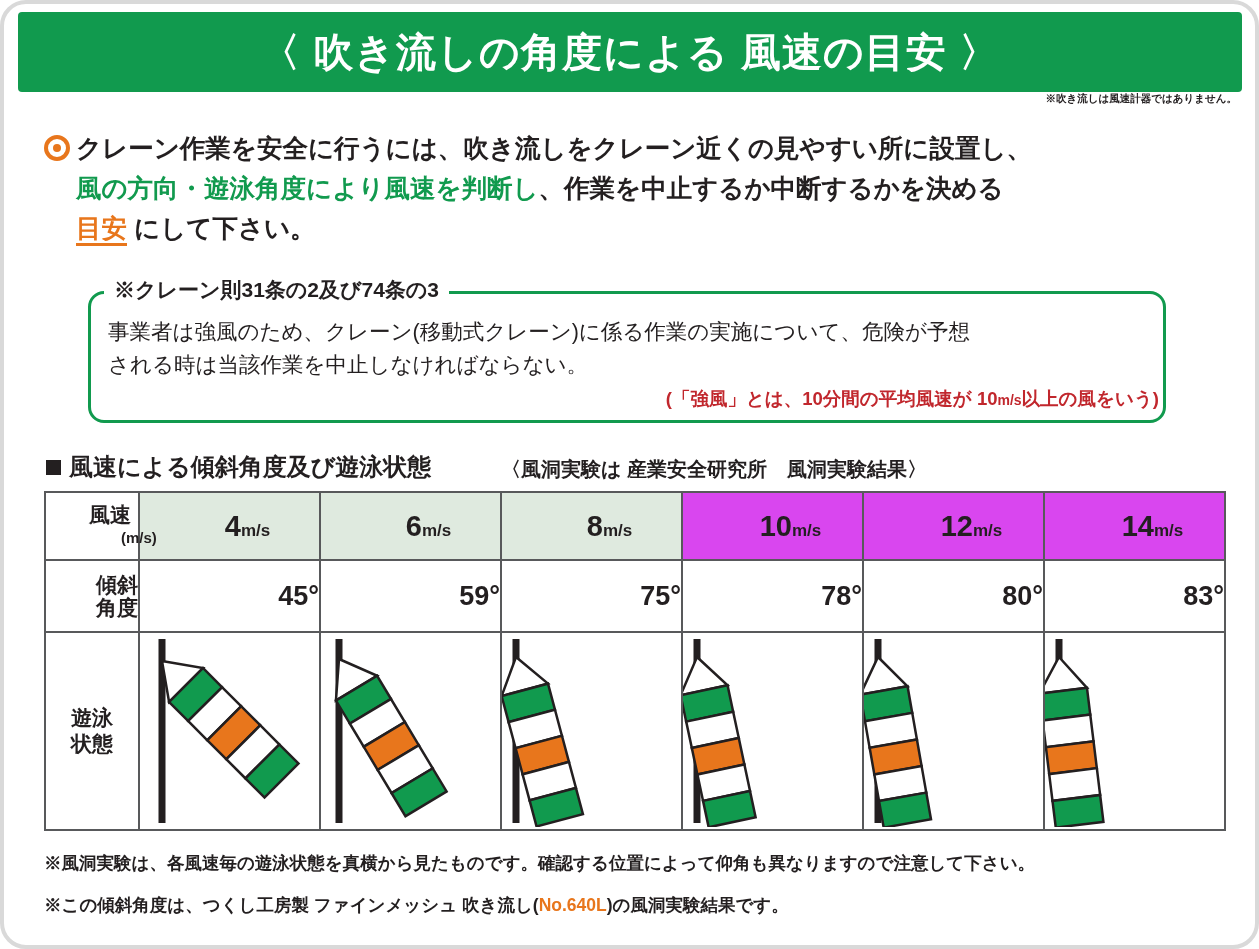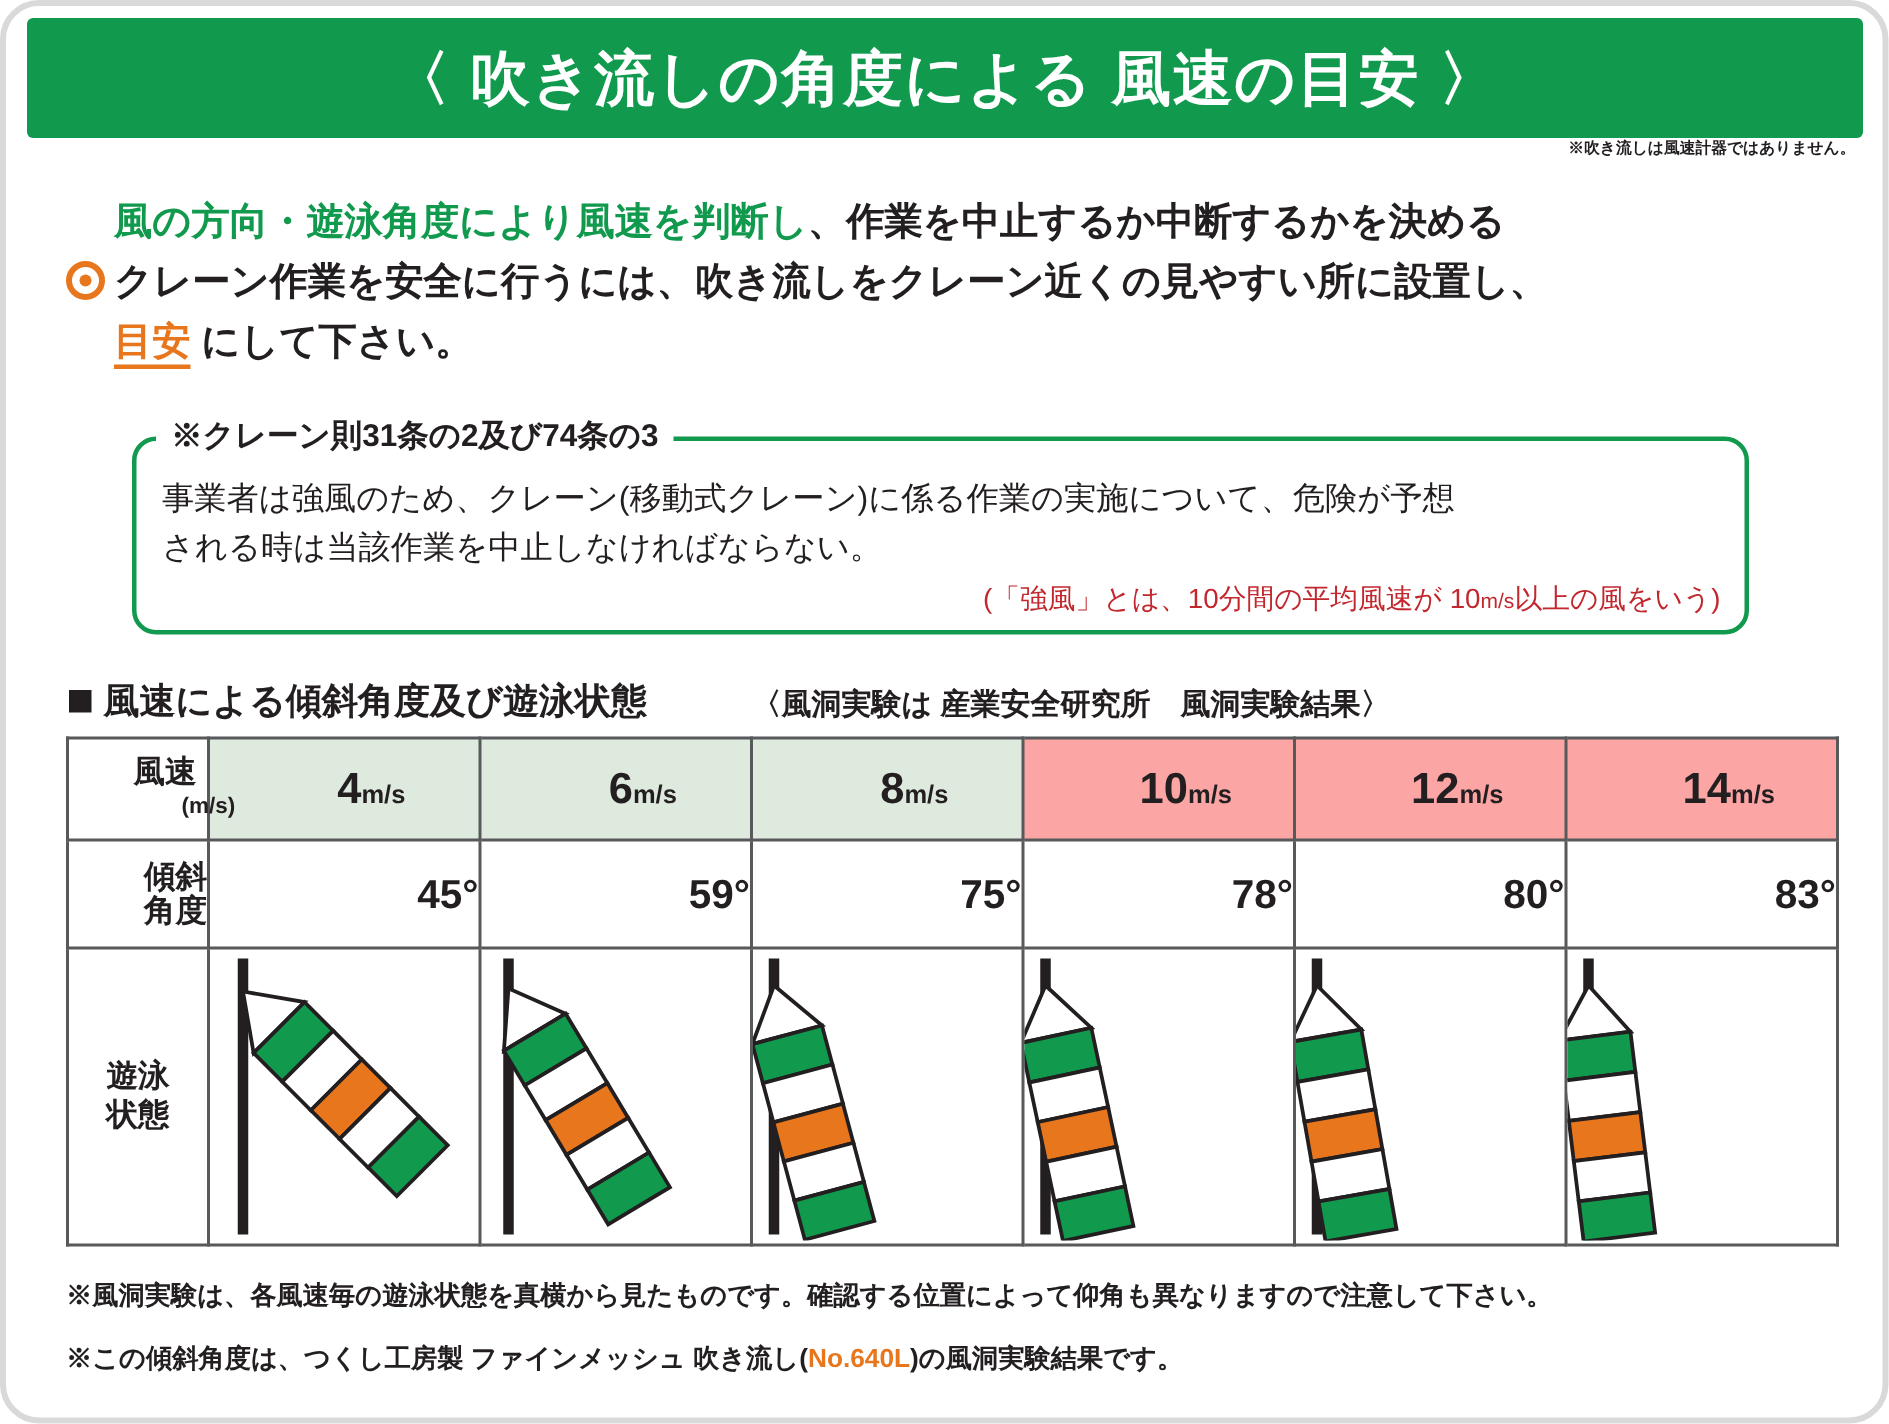--- a/index.html
+++ b/index.html
@@ -122,24 +122,24 @@
     position: absolute;
     left: 104px;
     top: 312px;
     width: 1040px;
     font-size: 21.5px;
     line-height: 33px;
     font-weight: 500;
   }
   .rulebox-foot {
     position: absolute;
-    right: 108px;
+    right: 96px;
     top: 382px;
     font-size: 18.5px;
-    font-weight: normal;
+    font-weight: bold;
     color: #c1272d;
     white-space: nowrap;
   }
   .rulebox-foot .small { font-size: 14px; }
 
   
   .table-heading {
     position: absolute;
     left: 42px;
     top: 447px;
@@ -189,21 +189,21 @@
     font-weight: bold;
     line-height: 23px;
   }
   .hdr-label .sub { font-size: 15px; margin-left: 39px; }
   .speed-cell {
     font-size: 29px;
     font-weight: bold;
   }
   .speed-cell .unit { font-size: 17px; font-weight: bold; }
   .bg-green { background: #dfeadf; }
-  .bg-peach { background: #fca5a5; margin-top: 28px; }
+  .bg-peach { background: #d946ef; margin-top: 28px; }
 
   .row-angle td { height: 70px; text-align: right; }
   .angle-cell {
     font-size: 27px;
     font-weight: bold;
   }
 
   .row-state td { height: 196px; }
   .state-label {
     font-size: 21px;
@@ -232,25 +232,25 @@
 <body>
 
 <div class="page">
 
   <div class="header">
     <div class="header-title">〈 吹き流しの角度による 風速の目安 〉</div>
   </div>
   <div class="header-note">※吹き流しは風速計器ではありません。</div>
 
   <div class="lead">
+    <div class="lead-line">
+      <span class="bullet-mark"></span><span>クレーン作業を安全に行うには、吹き流しをクレーン近くの見やすい所に設置し、</span>
+    </div>
     <div class="lead-line" style="padding-left:32px;">
       <span class="green-text">風の方向・遊泳角度により風速を判断し</span><span>、作業を中止するか中断するかを決める</span>
-    </div>
-    <div class="lead-line">
-      <span class="bullet-mark"></span><span>クレーン作業を安全に行うには、吹き流しをクレーン近くの見やすい所に設置し、</span>
     </div>
     <div class="lead-line" style="padding-left:32px;">
       <span class="orange-ul">目安</span><span> にして下さい。</span>
     </div>
   </div>
 
   <div class="rulebox"></div>
   <div class="rulebox-legend">※クレーン則31条の2及び74条の3</div>
   <div class="rulebox-body">
     <div>事業者は強風のため、クレーン(移動式クレーン)に係る作業の実施について、危険が予想</div>

